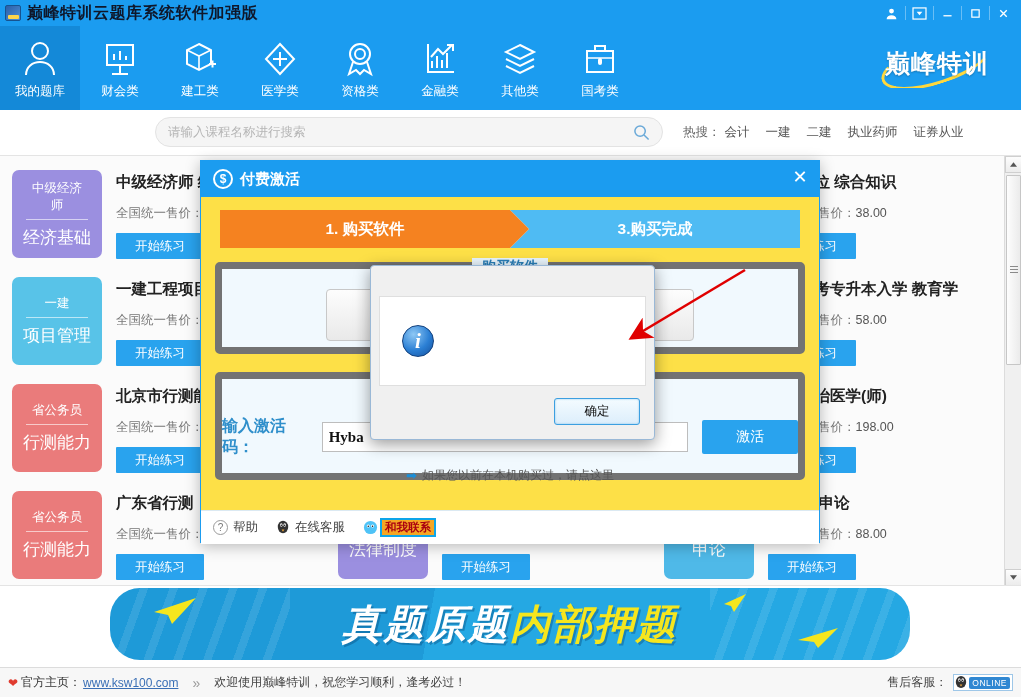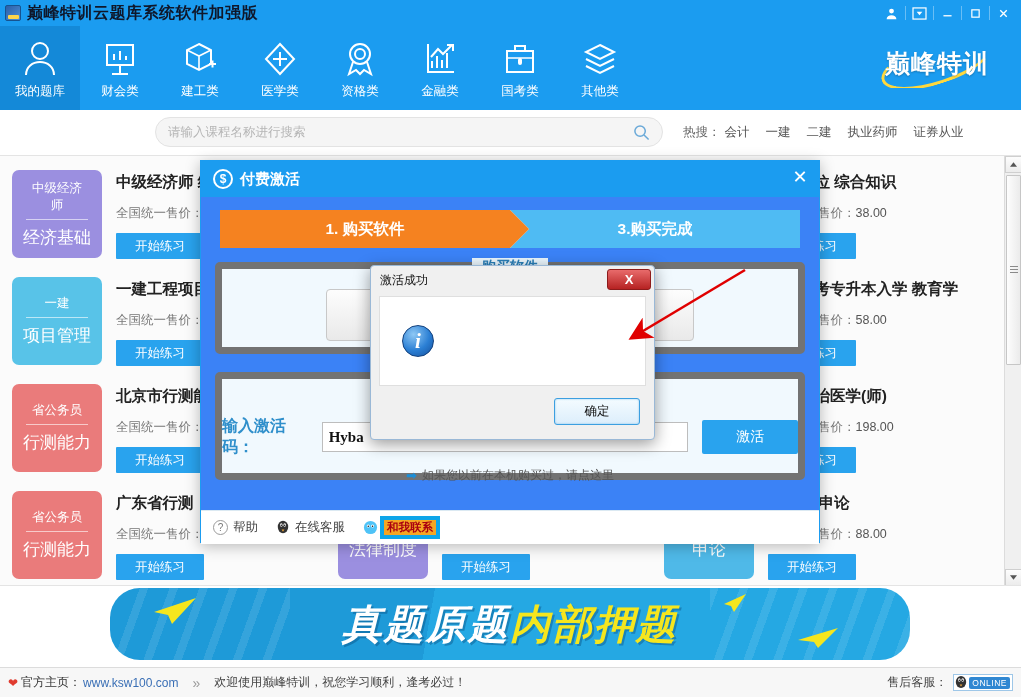--- a/index.html
+++ b/index.html
@@ -153,21 +153,21 @@
   }
 
   
   .statusbar {
     position: absolute; left: 0; bottom: 0; width: 1021px; height: 30px;
     background: #f7f7f7; border-top: 1px solid #dcdcdc;
     display: flex; align-items: center; font-size: 12px; color: #444;
   }
   .sb-heart { color: #e03b2f; margin-left: 8px; margin-right: 3px; font-size: 12px; }
   .sb-home { color: #333; }
-  .sb-url { color: #3a6fb5; margin-left: 2px; }
+  .sb-url { color: #3a6fb5; margin-left: 2px; text-decoration: underline; }
   .sb-sep { margin: 0 14px; color: #9a9a9a; font-size: 14px; }
   .sb-welcome { color: #444; }
   .sb-right { position: absolute; right: 8px; display: flex; align-items: center; }
   .qq-online {
     display: inline-flex; align-items: center; margin-left: 6px;
     border: 1px solid #9ec7e8; background: #fff; height: 17px; padding-right: 2px;
   }
   .qq-online .qq-ico { width: 14px; height: 15px; display:block; }
   .qq-online .qq-tag {
     background: #2f87d2; color: #fff; font-size: 8.5px; letter-spacing: .5px;
@@ -187,21 +187,21 @@
     width: 20px; height: 20px; border: 2px solid #fff; border-radius: 50%;
     margin-left: 12px; margin-right: 7px; display:flex; align-items:center; justify-content:center;
     font-size: 12px; font-weight: bold; line-height: 1;
   }
   .modal-title { font-size: 15px; font-weight: bold; }
   .modal-close {
     position: absolute; right: 6px; top: 3px; width: 26px; height: 26px;
     display: flex; align-items: center; justify-content: center; color: #fff;
     font-size: 18px; cursor: pointer;
   }
-  .modal-body { position: relative; height: 347px; background: #3b82f6; padding: 13px 14px 4px 14px; }
+  .modal-body { position: relative; height: 347px; background: #fde047; padding: 13px 14px 4px 14px; }
 
   .steps { display: flex; height: 38px; margin: 0 auto; width: 580px; }
   .step {
     flex: 1; height: 38px; display: flex; align-items: center; justify-content: center;
     color: #fff; font-size: 15.5px; font-weight: bold; position: relative;
   }
   .step.s1 { background: #f58220; }
   .step.s2, .step.s3 { background: #4fbbf3; }
   .step .arrow-r {
     position: absolute; right: -19px; top: 0; width: 0; height: 0; z-index: 3;
@@ -252,21 +252,21 @@
     position: absolute; left: 0; bottom: 0; width: 100%; height: 34px; background: #fff;
     display: flex; align-items: center; padding-left: 12px; gap: 18px; font-size: 12.5px; color: #444;
     border-top: 1px solid #dbe9f2;
   }
   .foot-item { display: flex; align-items: center; cursor: pointer; }
   .q-circle {
     width: 15px; height: 15px; border: 1px solid #9a9a9a; border-radius: 50%;
     font-size: 10px; color: #777; display: flex; align-items: center; justify-content: center; margin-right: 5px;
   }
   .contact-badge {
-    display: inline-flex; align-items: flex-start; border: 4px solid #0ea5e9;
+    display: inline-flex; align-items: flex-start; border: 2px solid #0ea5e9;
   }
   .contact-badge .cb-text { background: #f5a623; color: #a01; font-size: 11.5px; padding: 0 3px; font-weight: bold; }
 
   
   .alert {
     position: absolute; left: 370px; top: 265px; width: 285px; height: 175px;
     background: #f0f0f0; border: 1px solid #9ab8d6; border-radius: 4px;
     box-shadow: 0 4px 16px rgba(0,0,0,.4); z-index: 60;
   }
   .alert-bar { height: 28px; display: flex; align-items: center; position: relative; padding-left: 9px; }
@@ -402,38 +402,38 @@
             <path d="M9 17l7-8 5 5 9-9" fill="none" stroke="#fff" stroke-width="2"></path>
             <path d="M25 5h6v6" fill="none" stroke="#fff" stroke-width="2"></path>
           </svg>
       </div>
       <div class="nav-label">金融类</div>
     </div>
 
     <div class="nav-item">
       <div class="nav-ico">
         <svg width="36" height="38" viewBox="0 0 36 38">
+            <path d="M18 5l14 7-14 7-14-7z" fill="none" stroke="#fff" stroke-width="2"></path>
+            <path d="M4 19l14 7 14-7" fill="none" stroke="#fff" stroke-width="2"></path>
+            <path d="M4 26l14 7 14-7" fill="none" stroke="#fff" stroke-width="2"></path>
+          </svg>
+      </div>
+      <div class="nav-label">其他类</div>
+    </div>
+
+    <div class="nav-item">
+      <div class="nav-ico">
+        <svg width="36" height="38" viewBox="0 0 36 38">
             <rect x="5" y="11" width="26" height="21" fill="none" stroke="#fff" stroke-width="2"></rect>
             <path d="M13 11V6h10v5" fill="none" stroke="#fff" stroke-width="2"></path>
             <rect x="16" y="18" width="4" height="7" rx="2" fill="#fff"></rect>
             <path d="M5 18h26" stroke="#fff" stroke-width="1.5"></path>
           </svg>
       </div>
       <div class="nav-label">国考类</div>
-    </div>
-
-    <div class="nav-item">
-      <div class="nav-ico">
-        <svg width="36" height="38" viewBox="0 0 36 38">
-            <path d="M18 5l14 7-14 7-14-7z" fill="none" stroke="#fff" stroke-width="2"></path>
-            <path d="M4 19l14 7 14-7" fill="none" stroke="#fff" stroke-width="2"></path>
-            <path d="M4 26l14 7 14-7" fill="none" stroke="#fff" stroke-width="2"></path>
-          </svg>
-      </div>
-      <div class="nav-label">其他类</div>
     </div>
 
     <div class="logo">
       <div class="logo-swoosh"></div>
       <div class="logo-text">巅峰特训</div>
     </div>
   </div>
 
   <div class="searchrow">
     <div class="searchbox">
@@ -729,24 +729,20 @@
             </svg>
           <span class="contact-badge">
             <span class="cb-text">和我联系</span>
           </span>
         </div>
       </div>
     </div>
   </div>
 
   <div class="alert">
-    <div class="alert-bar">
-      <span class="alert-title">激活成功</span>
-      <span class="alert-x">X</span>
-    </div>
     <div class="alert-body">
       <span class="info-ico">i</span>
     </div>
     <div class="alert-ok">确定</div>
   </div>
 
   <svg class="annot-arrow" width="130" height="80" viewBox="0 0 130 80">
     <defs>
       <marker id="ah" markerWidth="9" markerHeight="9" refX="7" refY="4.5" orient="auto">
         <path d="M9,4.5 L0,0 L2.5,4.5 L0,9 z" fill="#e00000"></path>

